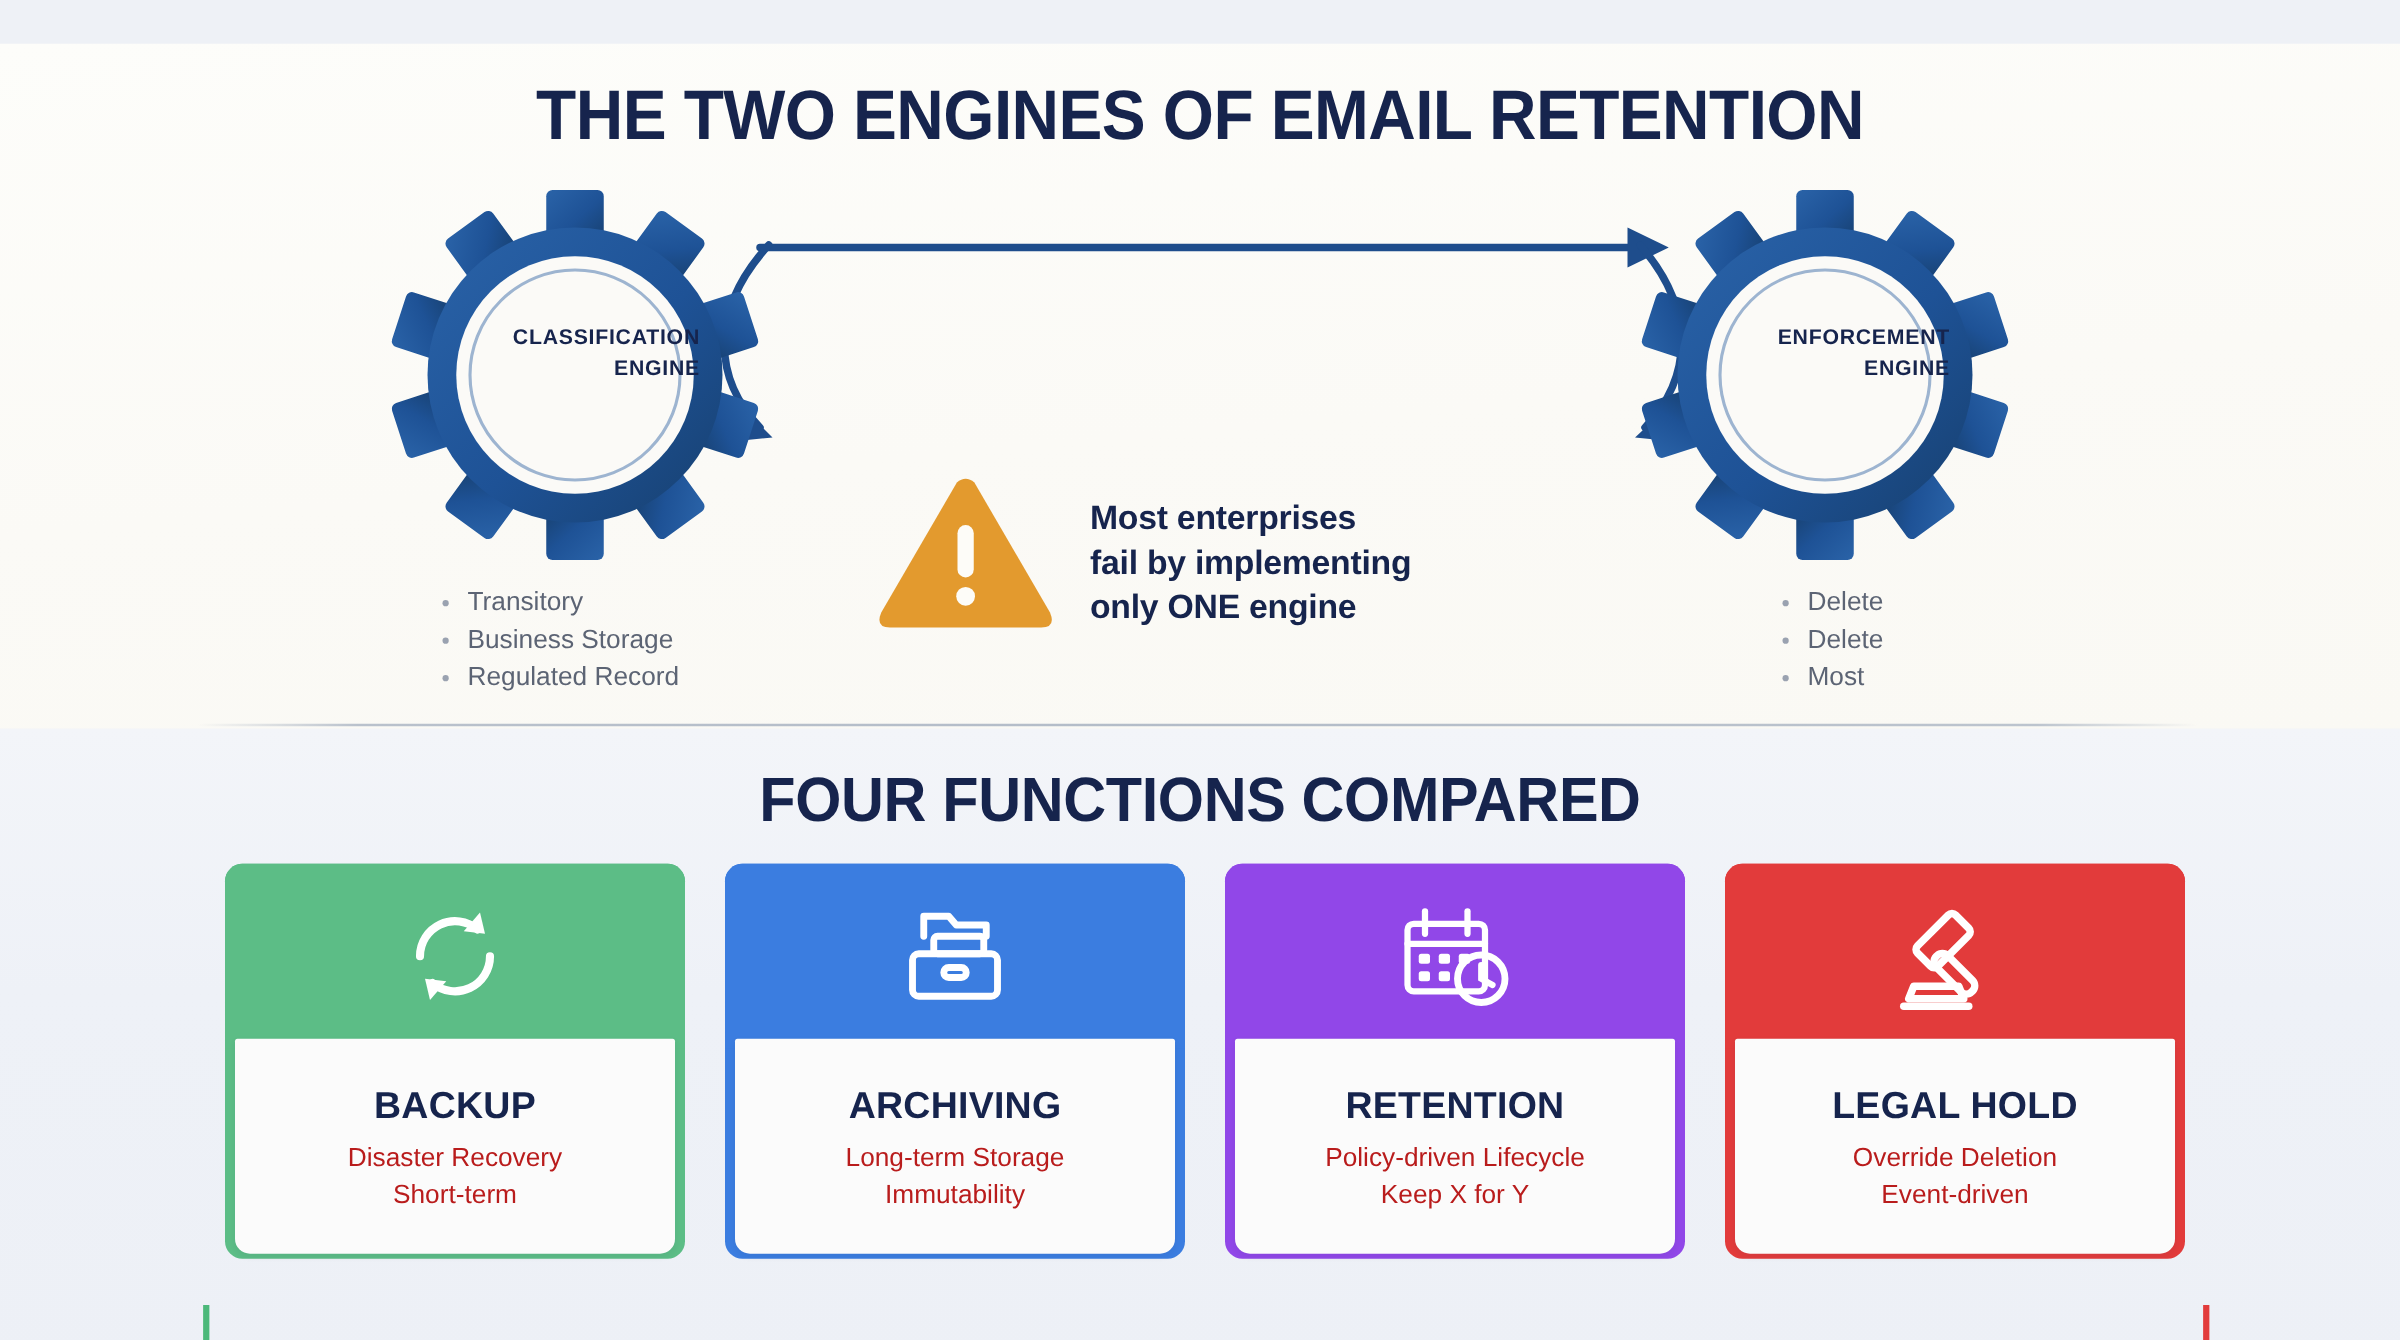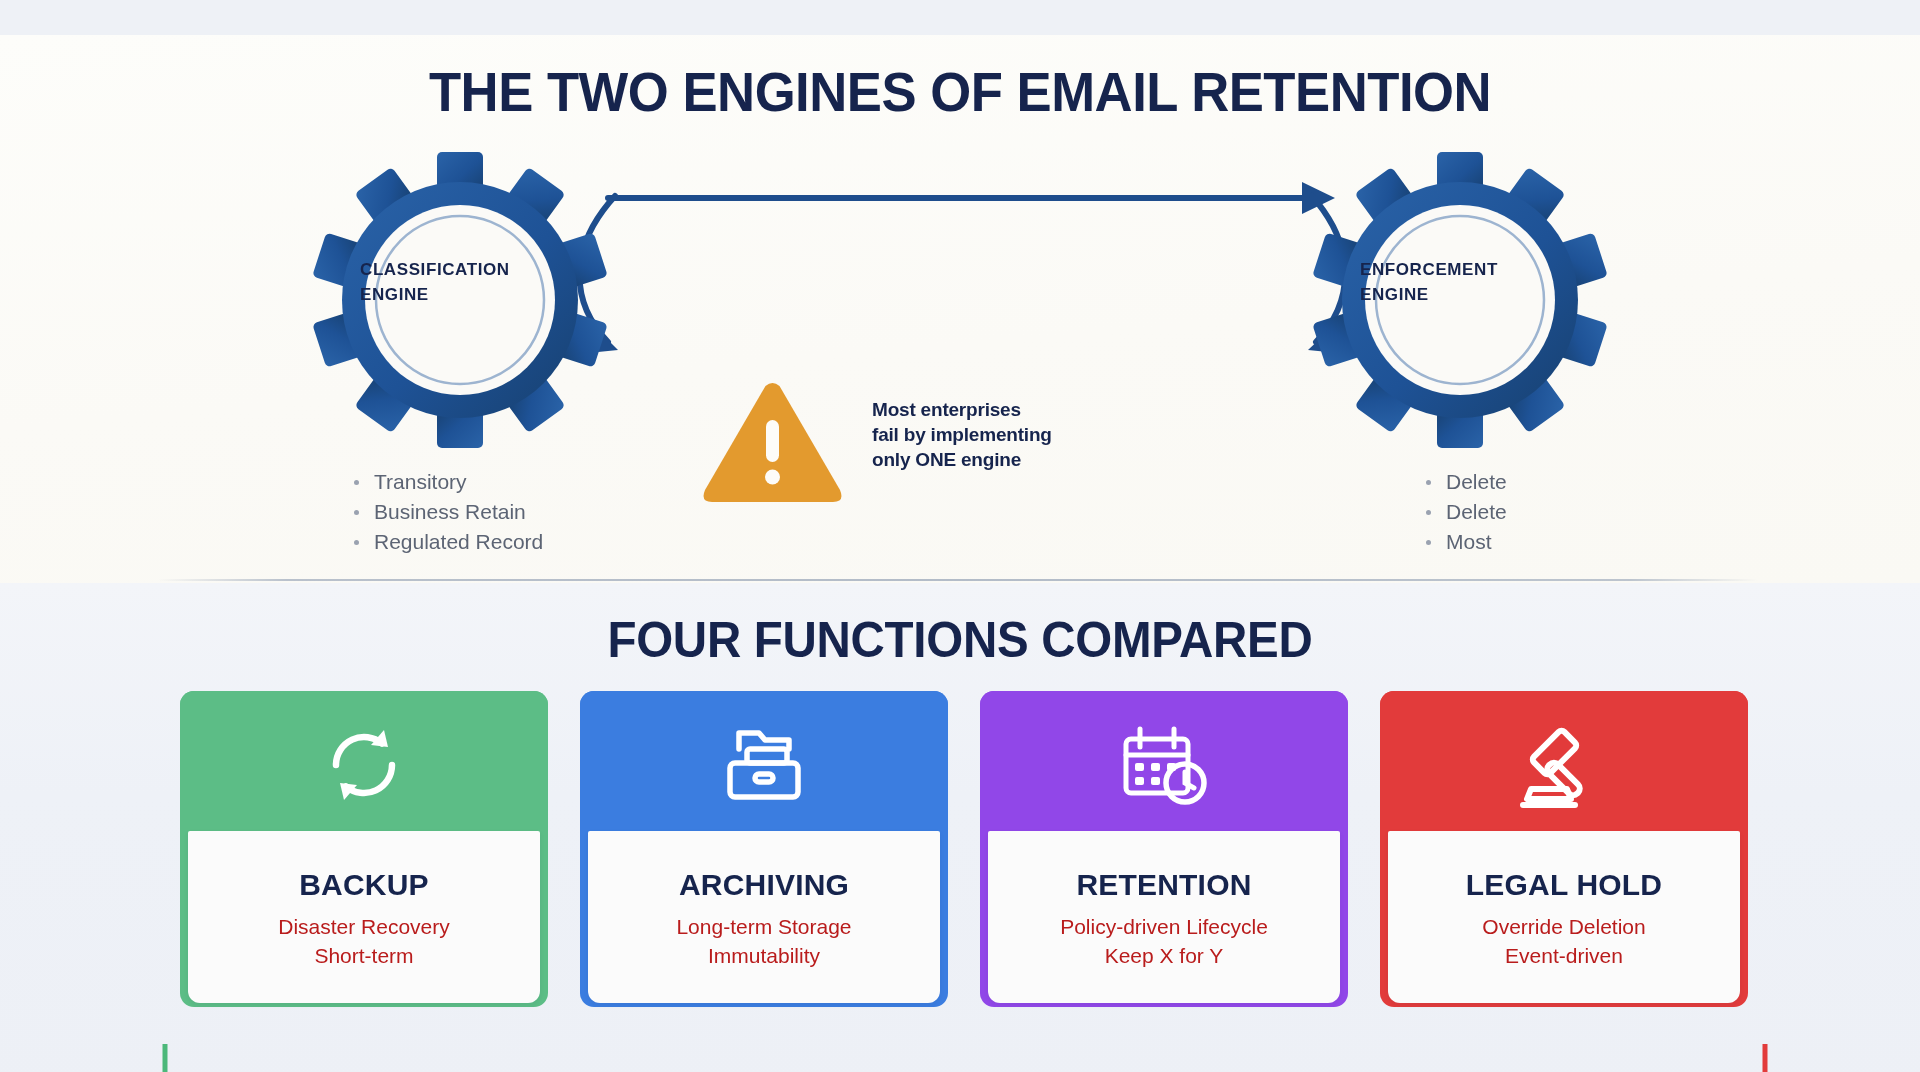--- a/index.html
+++ b/index.html
@@ -40,38 +40,38 @@
 
   
   .gear-wrap { position: absolute; width: 300px; height: 300px; }
   .gear-wrap.left  { left: 310px; top: 0; }
   .gear-wrap.right { left: 1310px; top: 0; }
 
   .gear-svg { position: absolute; left: 0; top: 0; }
 
   .gear-label {
     position: absolute; left: 50px; top: 108px;
-    width: 200px; text-align: left;
+    width: 200px; text-align: right;
     font-size: 17px; font-weight: 700;
     letter-spacing: 0.6px;
     line-height: 1.45;
     color: #16244d;
     text-transform: uppercase;
   }
 
   
   .arrow-svg { position: absolute; left: 560px; top: 0; }
 
   
   .warning-triangle {
     position: absolute; left: 700px; top: 228px;
   }
   .warning-text {
     position: absolute; left: 872px; top: 247px;
-    font-size: 19px; font-weight: 700;
+    font-size: 27px; font-weight: 700;
     line-height: 1.32;
     color: #16244d;
     letter-spacing: -0.2px;
   }
 
   
   .bullets {
     position: absolute; top: 432px;
     font-size: 21px; line-height: 30px;
     color: #5c6474; font-weight: 400;
@@ -275,21 +275,21 @@
 
       <div class="warning-text">
         <div>Most enterprises</div>
         <div>fail by implementing</div>
         <div>only ONE engine</div>
       </div>
     </div>
 
     <ul class="bullets left">
       <li>Transitory</li>
-      <li>Business Retain</li>
+      <li>Business Storage</li>
       <li>Regulated Record</li>
     </ul>
 
     <ul class="bullets right">
       <li>Delete</li>
       <li>Delete</li>
       <li>Most</li>
     </ul>
 
     <div class="section-divider"></div>

